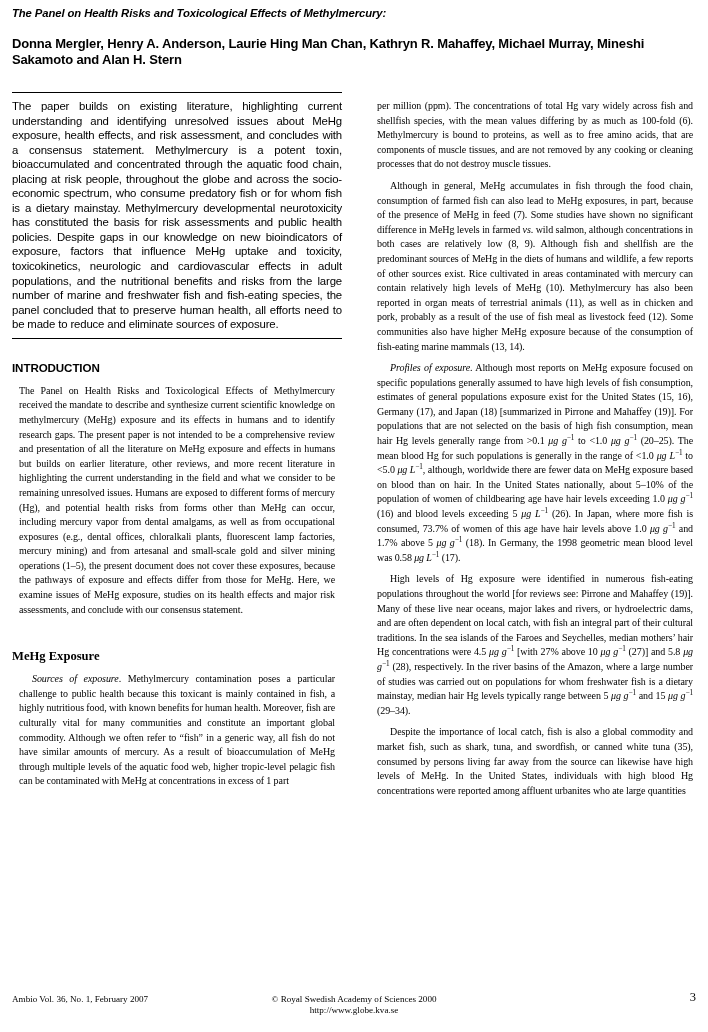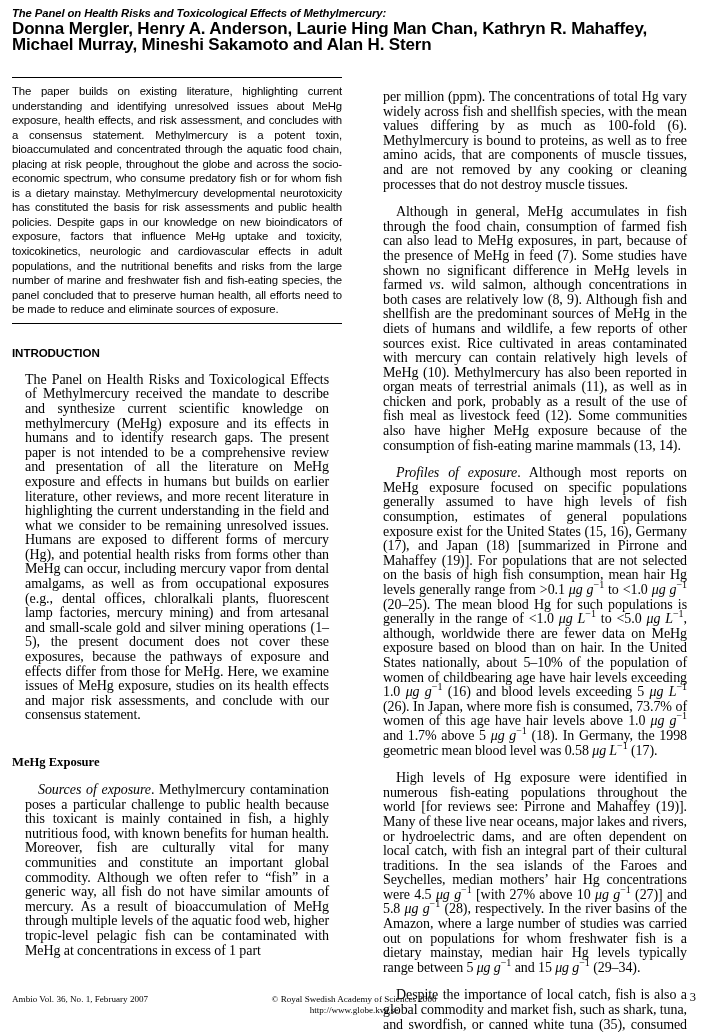--- a/index.html
+++ b/index.html
@@ -28,24 +28,24 @@
     font-family: "Liberation Sans", "DejaVu Sans", sans-serif;
     font-weight: bold;
     font-style: italic;
     font-size: 11.3px;
     line-height: 14px;
     letter-spacing: -0.1px;
   }
   .authors {
     font-family: "Liberation Sans", "DejaVu Sans", sans-serif;
     font-weight: bold;
-    font-size: 17px;
+    font-size: 13px;
     line-height: 15.5px;
     letter-spacing: -0.15px;
-    margin-top: 1px;
+    margin-top: 16px;
     max-width: 690px;
   }
 
   
   .doc-title {
     font-family: "Liberation Sans", "DejaVu Sans", sans-serif;
     font-weight: bold;
     font-size: 26.5px;
     line-height: 31px;
     letter-spacing: -0.55px;
@@ -98,25 +98,25 @@
   h3.sub-head {
     font-family: "Liberation Serif", "DejaVu Serif", serif;
     font-weight: bold;
     font-size: 12.6px;
     line-height: 15px;
     margin: 32px 0 8px 0;
   }
 
   
   p.body {
-    font-size: 14px;
+    font-size: 10px;
     line-height: 14.6px;
     text-align: justify;
     text-justify: inter-word;
-    margin: 13px;
+    margin: 7px;
     letter-spacing: -0.08px;
     word-spacing: -0.1px;
     hyphens: none;
   }
   p.body.indent { text-indent: 13px; }
   p.body + p.body { margin-top: 0; }
 
   i, em { font-style: italic; }
 
   .unit { font-style: italic; }

